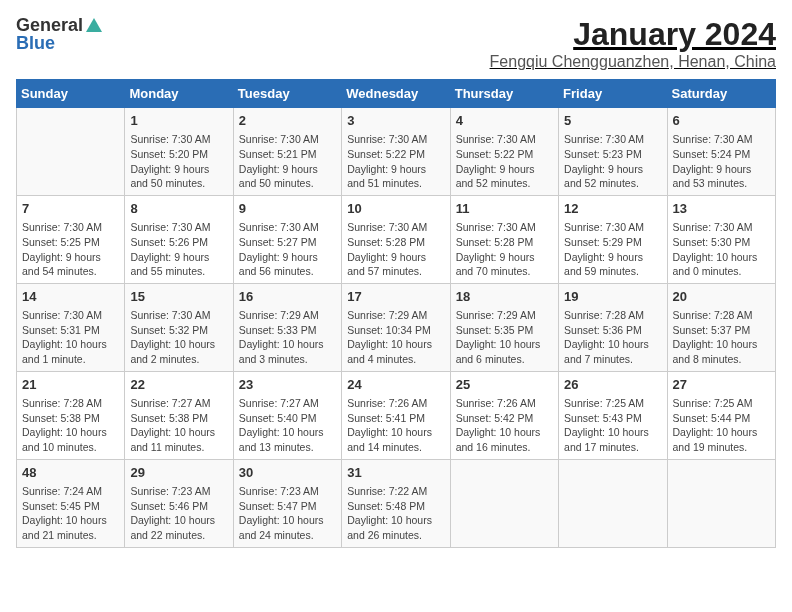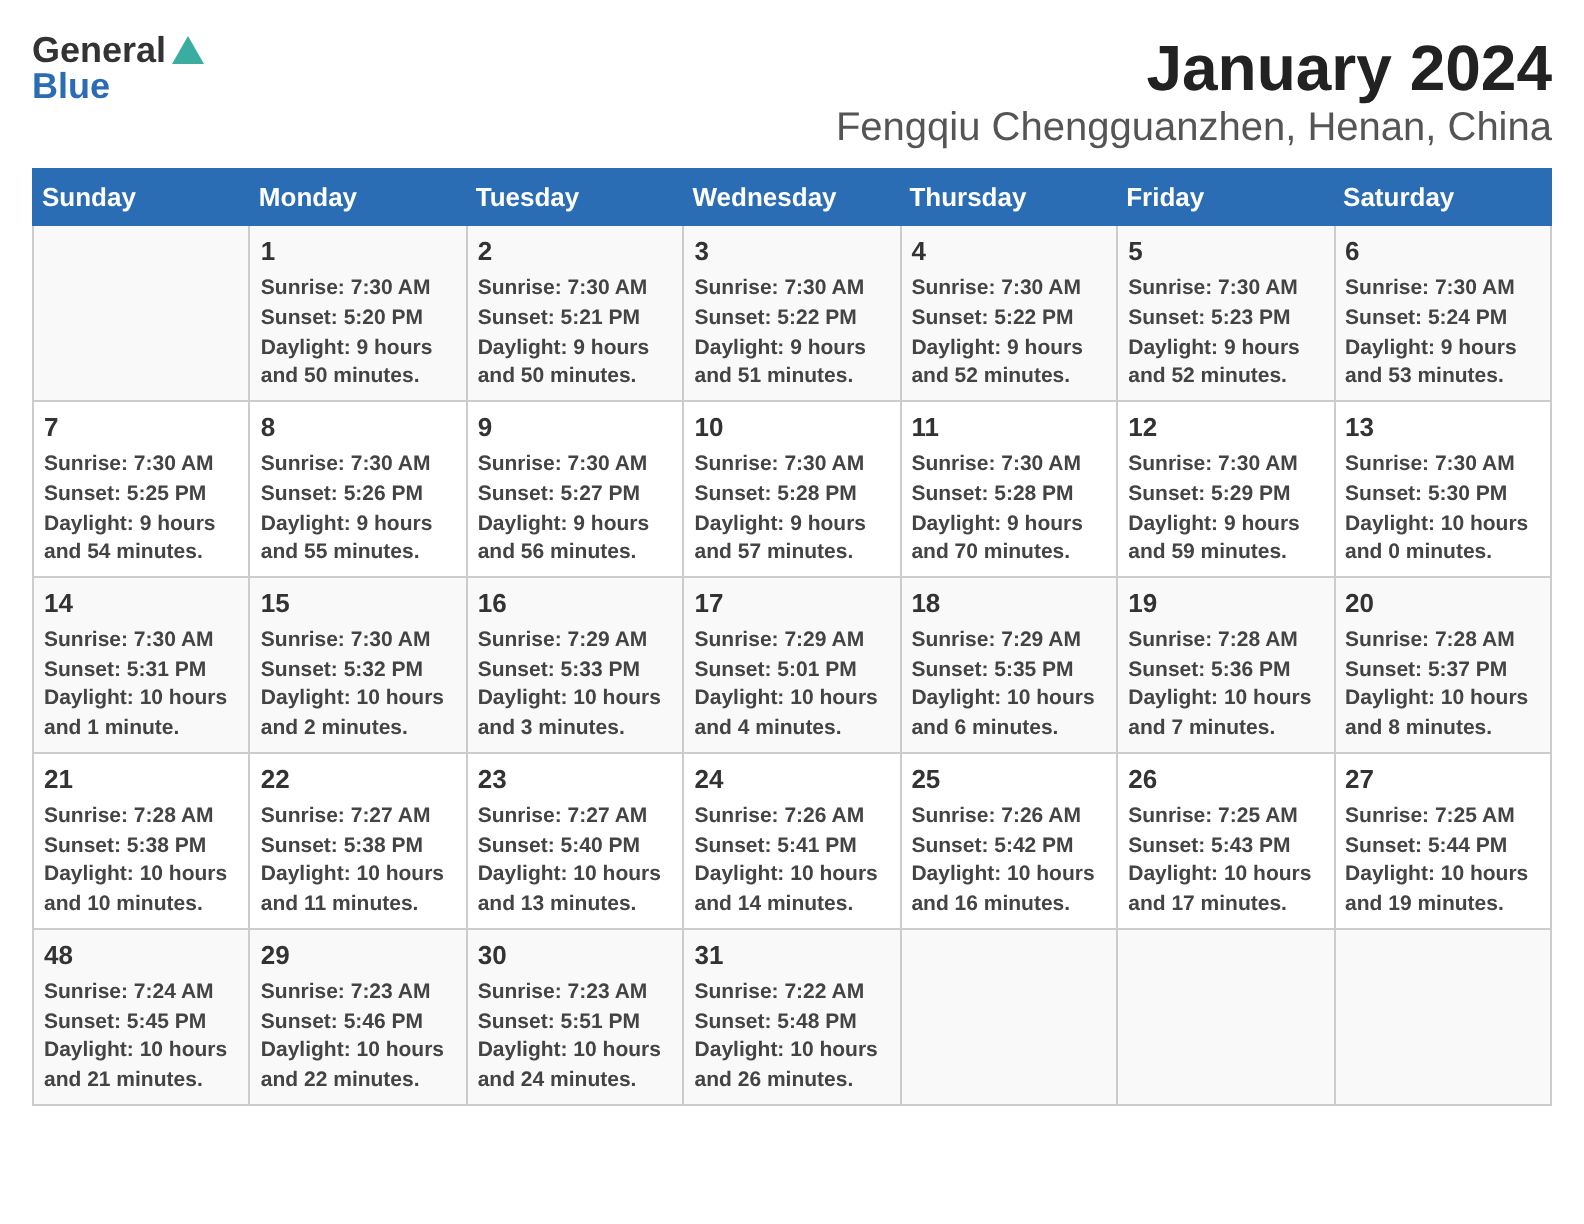--- a/index.html
+++ b/index.html
@@ -28,28 +28,29 @@
       line-height: 1;
     }
     .logo-blue {
       font-size: 18px;
       font-weight: bold;
       color: #2a6db5;
       line-height: 1;
     }
     .title-block {
       text-align: right;
+      text-decoration: underline;
     }
     .title-block h1 {
       font-size: 32px;
       font-weight: bold;
       color: #222;
     }
     .title-block h2 {
-      font-size: 20px;
+      font-size: 16px;
       font-weight: normal;
       color: #555;
     }
     .calendar {
       width: 100%;
       border-collapse: collapse;
       font-size: 11px;
     }
     .calendar thead tr th {
       background: #2a6db5;
@@ -78,21 +79,20 @@
     }
     .day-number {
       font-weight: bold;
       font-size: 13px;
       display: block;
       margin-bottom: 2px;
     }
     .day-info {
       font-size: 10.5px;
       color: #444;
-      font-weight: bold;
     }
   </style>
 </head>
 <body>
 
 <div class="header">
   <div class="logo">
     <div style="display:flex;align-items:center;gap:2px;">
       <span class="logo-general">General</span>
       <svg width="18" height="18" viewBox="0 0 18 18">
@@ -185,21 +185,21 @@
         <td>
           <span class="day-number">15</span>
           <div class="day-info"><span>Sunrise: 7:30 AM</span><br><span>Sunset: 5:32 PM</span><br><span>Daylight: 10 hours</span><br><span>and 2 minutes.</span></div>
         </td>
         <td>
           <span class="day-number">16</span>
           <div class="day-info"><span>Sunrise: 7:29 AM</span><br><span>Sunset: 5:33 PM</span><br><span>Daylight: 10 hours</span><br><span>and 3 minutes.</span></div>
         </td>
         <td>
           <span class="day-number">17</span>
-          <div class="day-info"><span>Sunrise: 7:29 AM</span><br><span>Sunset: 5:01 PM</span><br><span>Daylight: 10 hours</span><br><span>and 4 minutes.</span></div>
+          <div class="day-info"><span>Sunrise: 7:29 AM</span><br><span>Sunset: 10:34 PM</span><br><span>Daylight: 10 hours</span><br><span>and 4 minutes.</span></div>
         </td>
         <td>
           <span class="day-number">18</span>
           <div class="day-info"><span>Sunrise: 7:29 AM</span><br><span>Sunset: 5:35 PM</span><br><span>Daylight: 10 hours</span><br><span>and 6 minutes.</span></div>
         </td>
         <td>
           <span class="day-number">19</span>
           <div class="day-info"><span>Sunrise: 7:28 AM</span><br><span>Sunset: 5:36 PM</span><br><span>Daylight: 10 hours</span><br><span>and 7 minutes.</span></div>
         </td>
         <td>
@@ -241,21 +241,21 @@
         <td>
           <span class="day-number">48</span>
           <div class="day-info"><span>Sunrise: 7:24 AM</span><br><span>Sunset: 5:45 PM</span><br><span>Daylight: 10 hours</span><br><span>and 21 minutes.</span></div>
         </td>
         <td>
           <span class="day-number">29</span>
           <div class="day-info"><span>Sunrise: 7:23 AM</span><br><span>Sunset: 5:46 PM</span><br><span>Daylight: 10 hours</span><br><span>and 22 minutes.</span></div>
         </td>
         <td>
           <span class="day-number">30</span>
-          <div class="day-info"><span>Sunrise: 7:23 AM</span><br><span>Sunset: 5:51 PM</span><br><span>Daylight: 10 hours</span><br><span>and 24 minutes.</span></div>
+          <div class="day-info"><span>Sunrise: 7:23 AM</span><br><span>Sunset: 5:47 PM</span><br><span>Daylight: 10 hours</span><br><span>and 24 minutes.</span></div>
         </td>
         <td>
           <span class="day-number">31</span>
           <div class="day-info"><span>Sunrise: 7:22 AM</span><br><span>Sunset: 5:48 PM</span><br><span>Daylight: 10 hours</span><br><span>and 26 minutes.</span></div>
         </td>
         <td class="empty"></td>
         <td class="empty"></td>
         <td class="empty"></td>
       </tr>
     </tbody>

